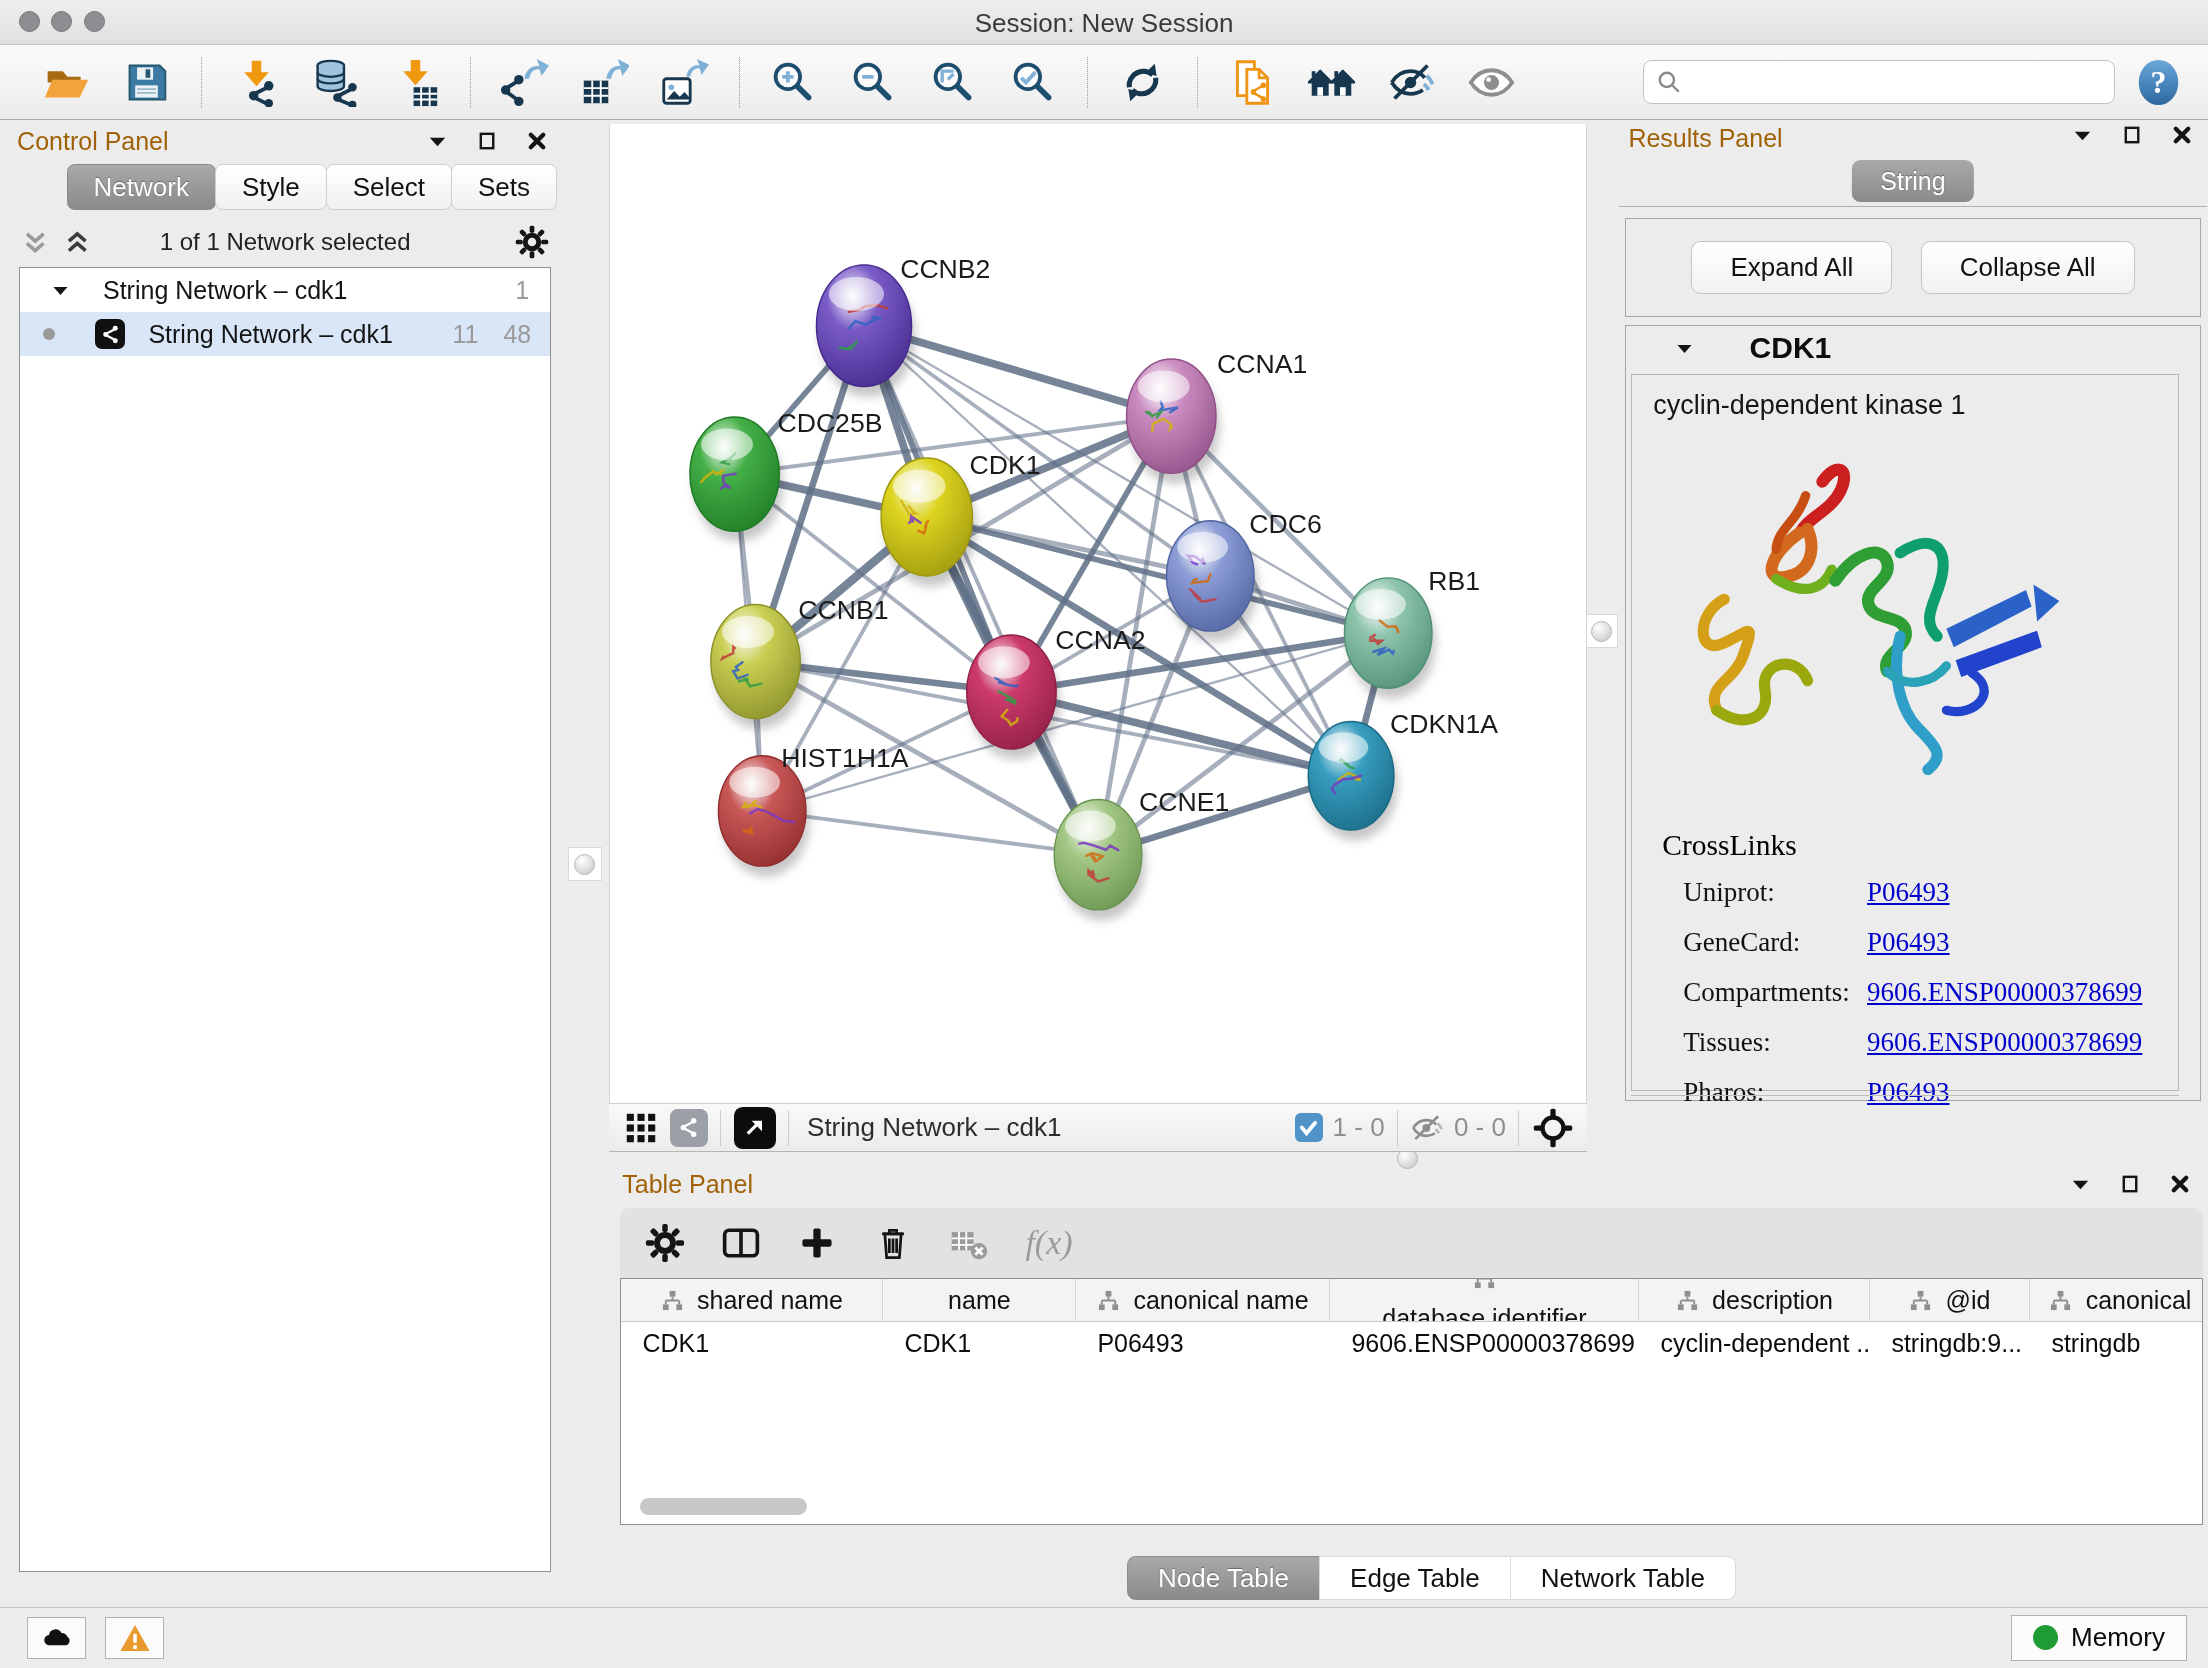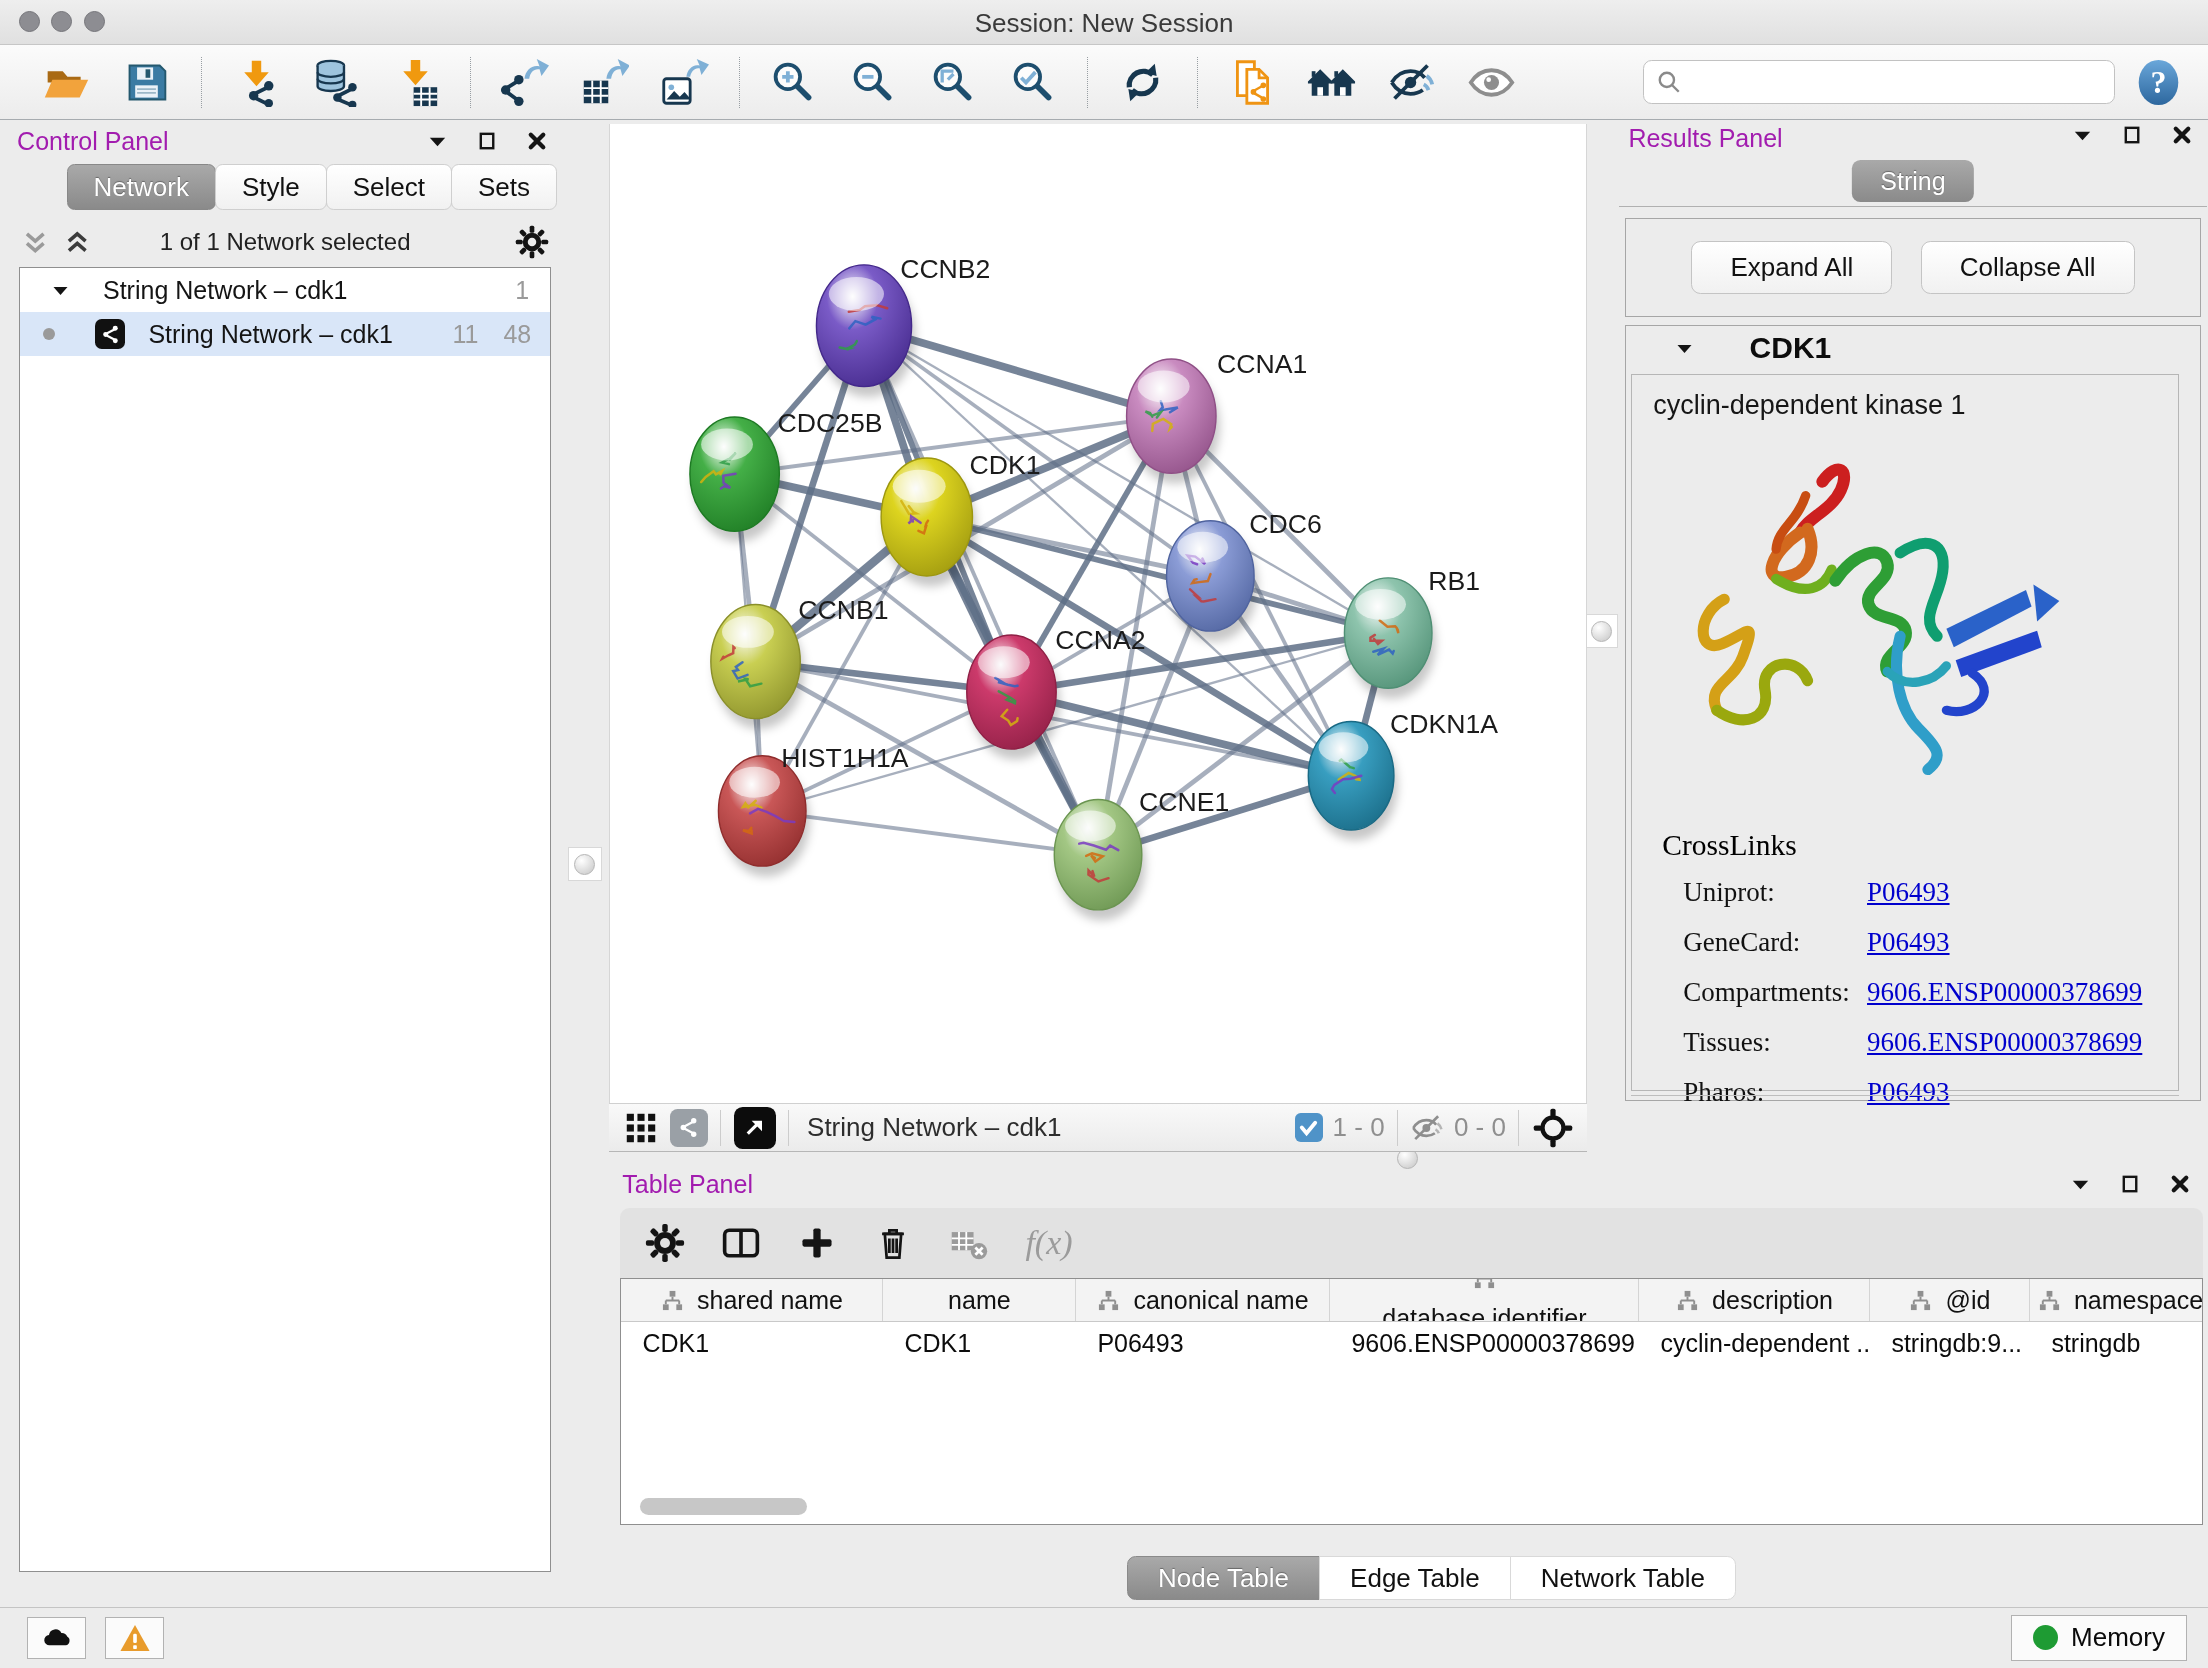--- a/index.html
+++ b/index.html
@@ -22,21 +22,21 @@
   .tsep{width:0;height:51px;border-left:1.9px dotted #989ea3;margin:0 14.3px;flex:0 0 auto;}
   .searchbox{margin-left:auto;width:472px;height:44px;border:1.9px solid #c2c2c2;border-radius:8.6px;
     background:#fff;display:flex;align-items:center;padding:0 11.4px;box-sizing:border-box;flex:0 0 auto;}
   .searchbox svg{width:28.5px;height:28.5px;flex:0 0 auto;}
   .searchbox input{border:none;outline:none;flex:1;font-size:24px;margin-left:7.6px;background:transparent;}
   .helpbtn{width:49px;height:51px;margin:0 25px 0 19px;flex:0 0 auto;}
 
   
   .phead-ico{display:flex;gap:27px;align-items:center;}
   .phead-ico svg{width:23px;height:23px;}
-  .ptitle{font-size:25px;color:#a21caf;}
+  .ptitle{font-size:25px;color:#a16207;}
 
   
   #control-panel{position:absolute;left:7.6px;top:124px;width:555px;height:1480px;}
   #cp-head{position:absolute;left:9.5px;right:13.3px;top:0;height:34px;display:flex;align-items:center;justify-content:space-between;}
   #cp-tabs{position:absolute;left:59px;top:40px;height:46px;display:flex;}
   .tab{height:44px;padding:0 26px;display:flex;align-items:center;font-size:26px;color:#111;
     background:linear-gradient(#ffffff,#f1f1f1);border:1px solid #cfcfcf;margin-right:-1px;border-radius:7.6px;}
   .tab.selected{background:linear-gradient(#a9a9a9,#8a8a8a);color:#fff;border-color:#888;
     text-shadow:0 -1px 1px rgba(0,0,0,.35);}
   #cp-listbar{position:absolute;left:13.3px;right:13.3px;top:97px;height:42px;display:flex;align-items:center;}
@@ -857,21 +857,21 @@
           </div>
           <div class="th-cell" style="width: 181px;">
             <svg class="col-icon" viewBox="0 0 24 24">
               <g fill="none" stroke="#8f8f8f" stroke-width="2">
                 <path d="M12 8v4M5 12h14M5 12v4M19 12v4"></path>
               </g>
               <rect x="9" y="2" width="6" height="6" fill="#8f8f8f"></rect>
               <rect x="2" y="16" width="6" height="6" fill="#8f8f8f"></rect>
               <rect x="16" y="16" width="6" height="6" fill="#8f8f8f"></rect>
             </svg>
-            <span>namespace</span>
+            <span>canonical</span>
           </div>
         </div>
       <div class="t-row" id="table-data-row">
           <div class="td-cell" style="width: 262px;">CDK1</div>
           <div class="td-cell" style="width: 193px;">CDK1</div>
           <div class="td-cell" style="width: 254px;">P06493</div>
           <div class="td-cell" style="width: 309px;">9606.ENSP00000378699</div>
           <div class="td-cell" style="width: 231px;">cyclin-dependent ...</div>
           <div class="td-cell" style="width: 160px;">stringdb:9...</div>
           <div class="td-cell" style="width: 181px;">stringdb</div>

